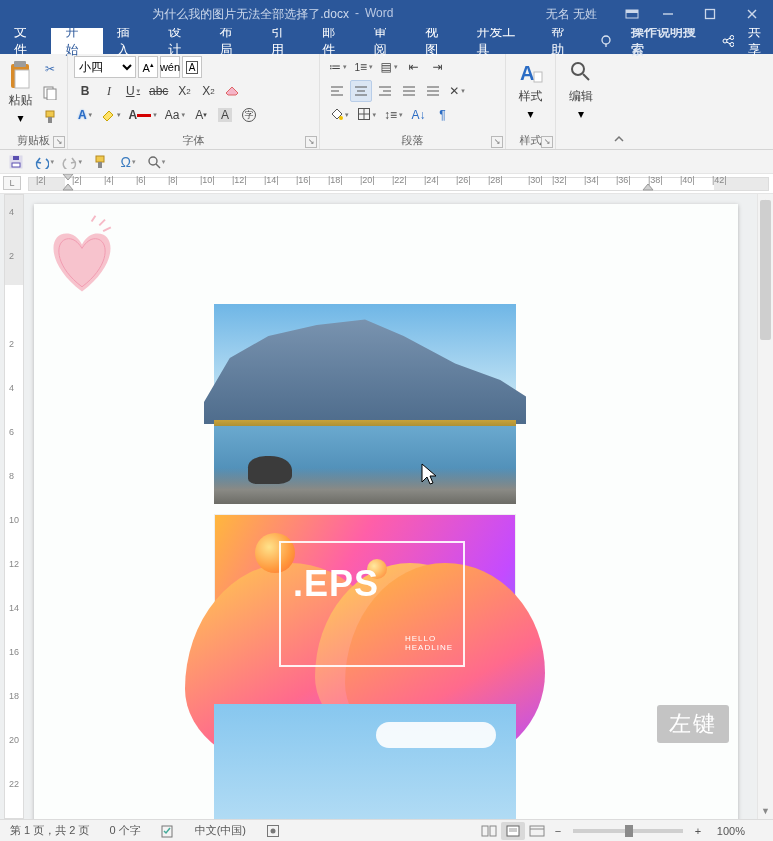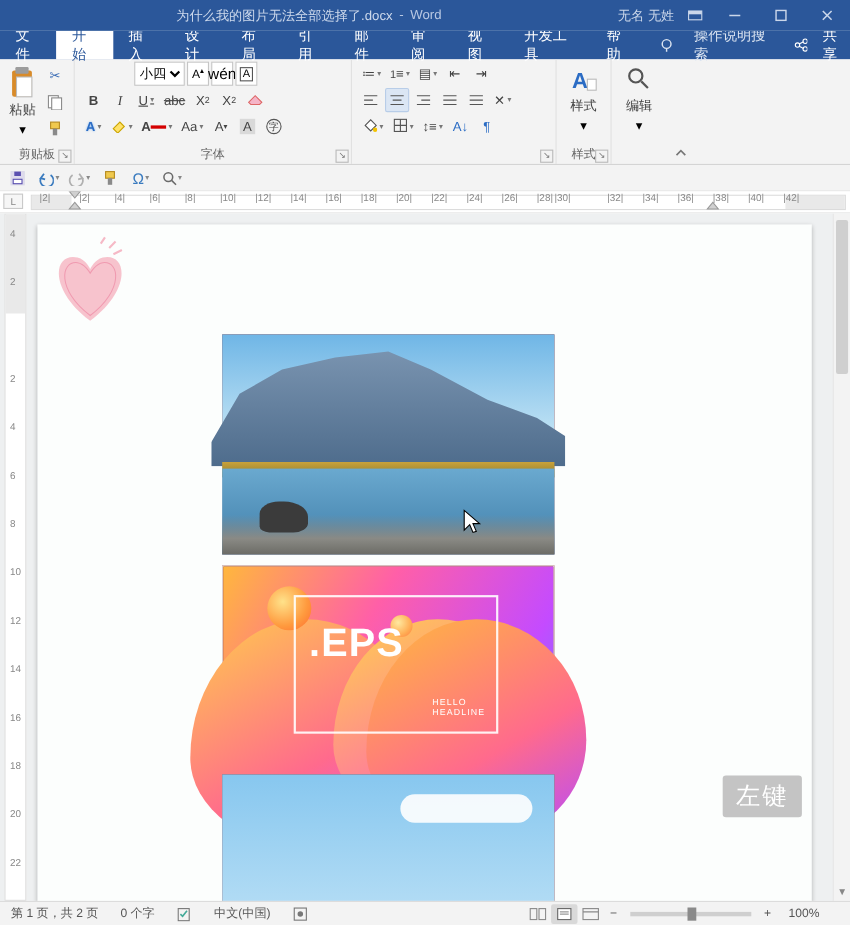--- a/index.html
+++ b/index.html
@@ -3,49 +3,49 @@
 <meta charset="utf-8">
 <style>
   * { box-sizing: border-box; margin: 0; padding: 0; user-select: none; }
   body { font-family: "Microsoft YaHei", Arial, sans-serif; font-size: 12px; background: #fff; width: 773px; height: 841px; overflow: hidden; position: relative; }
 
   
   .titlebar { height: 28px; background: #2b579a; display: flex; align-items: center; color: #c8d4e8; position: relative; }
   .titlebar .doc-title { flex: 1; text-align: center; font-size: 12px; display:flex; justify-content:center; gap:6px;}
   .titlebar .doc-title .fn { color:#cdd9ec; }
   .titlebar .doc-title .app { color:#b9c8e3; }
-  .titlebar .user { color:#cbd7ea; margin-right:4px;text-align:right;}
+  .titlebar .user { color:#cbd7ea; margin-right:20px;text-align:right;}
   .titlebar .wbtns { display:flex; }
   .titlebar .wbtn { width:42px; height:28px; display:flex; align-items:center; justify-content:center; color:#cbd7ea; }
   .titlebar .wbtn svg { stroke:#cbd7ea; }
   .ribbon-opt { width:30px; display:flex; align-items:center; justify-content:center; color:#cbd7ea;}
 
   
   .tabs { height: 26px; background: #2b579a; display:flex; align-items:stretch; color:#fff; font-size:13px; }
   .tabs .tab { padding: 0 14px; display:flex; align-items:center; cursor:pointer; }
   .tabs .tab.active { background:#fff; color:#2b579a; }
   .tabs .spacer { flex:1; }
-  .tabs .tell { display:flex; align-items:center; gap:20px; padding:0 10px; color:#dbe4f1;}
+  .tabs .tell { display:flex; align-items:center; gap:20px; padding:0 10px; color:#dbe4f1;font-weight:bold;}
   .tabs .share { display:flex; align-items:center; gap:4px; padding:0 12px; color:#fff;text-align:right;}
 
   
   .ribbon { height: 96px; background:#f3f3f3; border-bottom:1px solid #d4d4d4; display:flex; }
   .group { border-right:1px solid #e1e1e1; display:flex; flex-direction:column; padding:2px 6px 0 6px; position:relative;}
   .group .body { flex:1; display:flex; align-items:flex-start; gap:4px;}
   .group .label { height:16px; text-align:center; font-size:11px; color:#666; position:relative;}
   .group .launcher { position:absolute; right:2px; bottom:1px; width:12px; height:12px; border:1px solid #b9b9b9; font-size:8px; line-height:9px; text-align:center; color:#777; cursor:pointer;}
   .col { display:flex; flex-direction:column; gap:2px; }
   .row { display:flex; align-items:center; gap:2px; }
   .btn { min-width:22px; height:22px; display:flex; align-items:center; justify-content:center; border:1px solid transparent; border-radius:2px; cursor:pointer; font-size:12px; color:#444; padding:0 2px;}
   .btn .dd { font-size:7px; color:#777; margin-left:2px;}
   .bigbtn { width:40px; display:flex; flex-direction:column; align-items:center; gap:2px; padding-top:4px; cursor:pointer;}
   .bigbtn .lbl {font-size:12px; color:#444;}
   select.fontbox { height:22px; font-size:12px; border:1px solid #c5c5c5; background:#fff; }
   .fontname { width:132px; }
-  .fontsize { width:46px;margin-left:48px; }
+  .fontsize { width:62px; }
   .fsbtn { width:20px; height:22px; border:1px solid #c5c5c5; background:#fff; font-size:11px; display:flex; align-items:center; justify-content:center; cursor:pointer;}
   .under { text-decoration:underline;}
   .strike { text-decoration:line-through;}
   .colorbar { width:14px; height:3px; display:block;}
   .iconA { font-weight:bold;}
   .small { font-size:10px; }
 
   
   .qat { height:24px; background:#f3f3f3; border-bottom:1px solid #e5e5e5; display:flex; align-items:center; gap:8px; padding:0 6px;}
   .qat .qbtn { width:20px; height:20px; display:flex; align-items:center; justify-content:center; cursor:pointer; color:#555;}
@@ -62,21 +62,21 @@
   
   .docwrap { position:absolute; top:194px; bottom:22px; left:0; right:0; background:#eef0f1; overflow:hidden;}
   .vruler{position:absolute;left:4px;top:0;bottom:0;width:20px;background:#fff;border:1px solid #dcdcdc;}
   .vruler .gray{position:absolute;left:0;width:100%;background:#e9e9e9;}
   .vruler .n{position:absolute;left:4px;font-size:9px;color:#888;}
   .scrollv{position:absolute;right:0;top:0;bottom:0;width:16px;background:#f3f3f3;border-left:1px solid #e5e5e5;}
   .scrollv .thumb{position:absolute;left:2px;right:2px;top:6px;height:140px;background:#cfcfcf;border-radius:2px;cursor:pointer;}
   .scrollv .arrow{position:absolute;left:0;right:0;height:16px;display:flex;align-items:center;justify-content:center;color:#888;font-size:9px;cursor:pointer;}
   .page { position:absolute; left:34px; top:10px; width:704px; height:620px; background:#fcfefd; box-shadow:0 1px 4px rgba(0,0,0,.25); overflow:hidden;}
   .heart{position:absolute;left:0;top:6px;width:96px;height:96px;}
-  .imgslot{position:absolute;left:168px;width:302px;background:#7f1d1d;}
+  .imgslot{position:absolute;left:180px;width:302px;background:#737373;}
   .img1{top:100px;height:200px;}
   .img2{top:310px;height:180px;border:1px solid #eee;}
   .img3{top:500px;height:200px;}
   .cursor-ind{position:absolute;left:386px;top:258px;color:#000;font-size:16px;pointer-events:none;}
 
   
   .img1 .sky{position:absolute;inset:0;background:linear-gradient(#6fb6e6,#bfe2f4 45%,#e8f4fb 55%);}
   .img1 .mtn{position:absolute;bottom:80px;left:-10px;right:-10px;height:110px;background:linear-gradient(#7b95b1,#4e6c8c);clip-path:polygon(0 80%,8% 40%,20% 20%,35% 10%,50% 5%,62% 20%,78% 45%,92% 60%,100% 75%,100% 100%,0 100%);}
   .img1 .trees{position:absolute;bottom:70px;left:0;right:0;height:14px;background:linear-gradient(#c9a23a,#8a7a2e);}
   .img1 .water{position:absolute;bottom:0;left:0;right:0;height:78px;background:linear-gradient(#6aa9cf,#3f7da8);}
@@ -218,21 +218,21 @@
     <div class="launcher">↘</div>
   </div>
 
   <div class="group" style="width:252px">
     <div class="body" style="flex-direction:column;gap:2px;">
       <div class="row">
         <select class="fontbox fontsize"><option>小四</option></select>
         <div class="fsbtn">
             <span>A<sup style="font-size:7px">▴</sup></span>
           </div>
-        <div class="fsbtn" style="font-size:14px;line-height:1;">
+        <div class="fsbtn" style="font-size:11px;line-height:1;">
             <span>wén</span>
           </div>
         <div class="fsbtn">
             <span style="border:1px solid #555;padding:0 2px;font-size:10px">A</span>
           </div>
       </div>
       <div class="row">
         <div class="btn iconA">B</div>
         <div class="btn" style="font-style:italic;font-family:serif">I</div>
         <div class="btn under">U<span class="dd">▾</span></div>
@@ -359,20 +359,21 @@
             <span class="dd">▾</span>
           </div>
         <div class="btn">
             <span style="color:#2b6cc4">A↓</span>
           </div>
         <div class="btn">
             <span style="color:#2b6cc4">¶</span>
           </div>
       </div>
     </div>
+    <div class="label">段落</div>
     <div class="launcher">↘</div>
   </div>
 
   <div class="group" style="width:50px">
     <div class="body" style="justify-content:center">
       <div class="bigbtn">
         <svg width="26" height="26">
             <text x="2" y="20" font-size="20" font-weight="bold" fill="#2b6cc4">A</text>
             <rect x="16" y="12" width="8" height="10" fill="#fff" stroke="#bbb"></rect>
           </svg>
@@ -468,21 +469,21 @@
     <span class="n" style="left:200px">|10|</span>
     <span class="n" style="left:232px">|12|</span>
     <span class="n" style="left:264px">|14|</span>
     <span class="n" style="left:296px">|16|</span>
     <span class="n" style="left:328px">|18|</span>
     <span class="n" style="left:360px">|20|</span>
     <span class="n" style="left:392px">|22|</span>
     <span class="n" style="left:424px">|24|</span>
     <span class="n" style="left:456px">|26|</span>
     <span class="n" style="left:488px">|28|</span>
-    <span class="n" style="left:504px">|30|</span>
+    <span class="n" style="left:528px">|30|</span>
     <span class="n" style="left:552px">|32|</span>
     <span class="n" style="left:584px">|34|</span>
     <span class="n" style="left:616px">|36|</span>
     <span class="n" style="left:648px">|38|</span>
     <span class="n" style="left:680px">|40|</span>
     <span class="n" style="left:712px">|42|</span>
 </div>
 
 <div class="docwrap">
   <div class="vruler">

